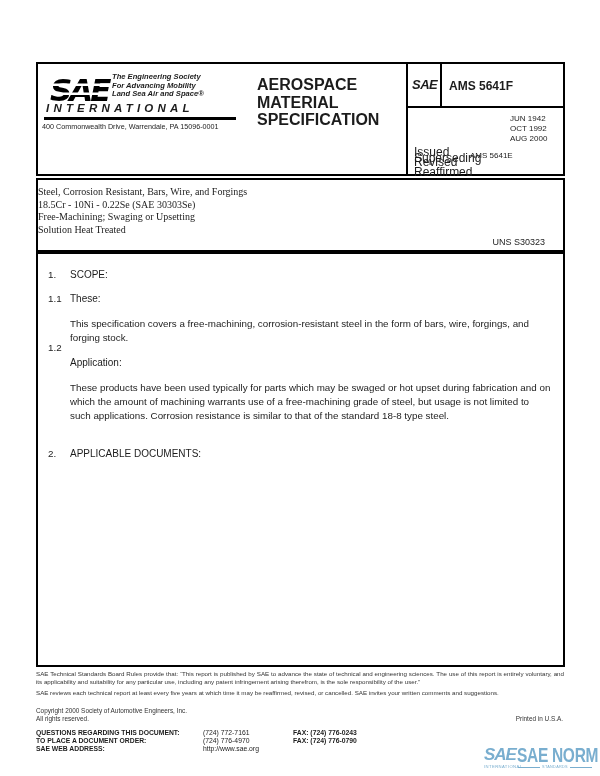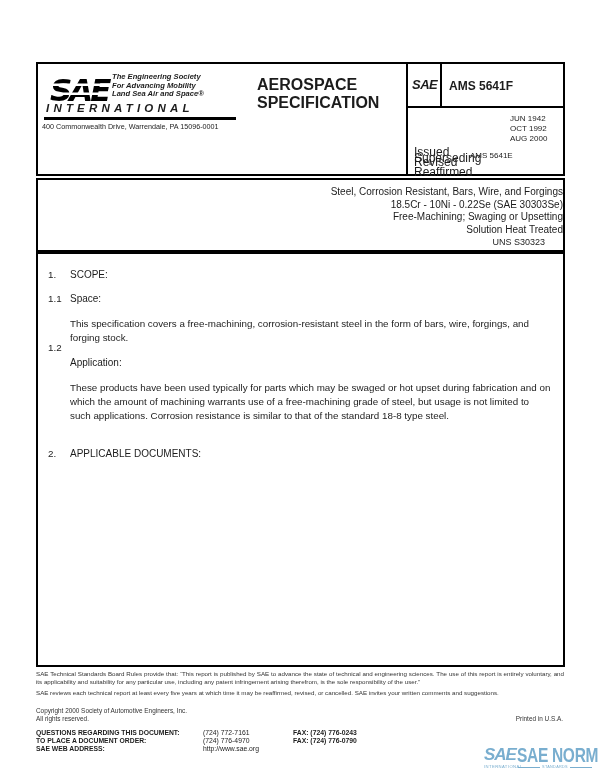--- a/index.html
+++ b/index.html
@@ -18,21 +18,21 @@
   #hdr-vline2{left:402px;top:0;width:2px;height:43px;background:#000;}
   #hdr-hline{left:368px;top:42px;width:157px;height:2px;background:#000;}
   #sae-small{left:374px;top:13px;font-size:13px;font-weight:bold;font-style:italic;letter-spacing:-0.5px;}
   #doc-number{left:411px;top:15px;font-size:12px;font-weight:bold;white-space:nowrap;}
   .rev-label{left:376px;font-size:12px;white-space:nowrap;margin-top:31px;}
   .rev-value{left:432px;font-size:8px;white-space:nowrap;margin-left:40px;}
   #superseding{left:376px;top:87px;font-size:12px;white-space:nowrap;}
   #superseding-val{left:432px;top:87px;font-size:8px;white-space:nowrap;}
   
   #title-box{left:36px;top:178px;width:525px;height:70px;border:2px solid #000;}
-  #title-lines{left:0;top:6px;width:525px;text-align:right;font-size:10px;line-height:12.6px;}
+  #title-lines{left:0;top:6px;width:525px;text-align:left;font-size:10px;line-height:12.6px;font-family:Liberation Serif, serif;}
   #uns{right:18px;bottom:3px;font-size:9px;}
   
   #main-box{left:36px;top:252px;width:525px;height:411px;border:2px solid #000;}
   .sec-num{left:10px;font-size:9.8px;white-space:nowrap;}
   .sec-title{left:32px;font-size:10px;white-space:nowrap;}
   .para{left:32px;width:482px;font-size:9.8px;line-height:14.2px;text-align:left;}
   
   .fineprint{left:36px;width:528px;font-size:6.2px;line-height:7.6px;text-align:justify;color:#333;}
   #copyright{left:36px;top:707px;font-size:6.4px;color:#333;}
   #rights{left:36px;top:715px;font-size:6.4px;color:#333;}
@@ -68,20 +68,21 @@
       <div>For Advancing Mobility</div>
       <div>Land Sea Air and Space®</div>
     </div>
 
     <div id="intl" class="abs">INTERNATIONAL</div>
     <div id="intl-underline" class="abs"></div>
     <div id="hdr-address" class="abs">400 Commonwealth Drive, Warrendale, PA 15096-0001</div>
 
     <div id="doc-type" class="abs">
       <div>AEROSPACE</div>
+      <div>MATERIAL</div>
       <div>SPECIFICATION</div>
     </div>
 
     <div id="hdr-vline" class="abs"></div>
     <div id="hdr-vline2" class="abs"></div>
     <div id="hdr-hline" class="abs"></div>
 
     <div id="sae-small" class="abs">SAE</div>
     <div id="doc-number" class="abs">AMS 5641F</div>
 
@@ -105,21 +106,21 @@
     </div>
     <div id="uns" class="abs">UNS S30323</div>
   </div>
 
   <div id="main-box" class="abs">
 
     <div class="abs sec-num" style="top:15px">1.</div>
     <div class="abs sec-title" style="top:15px">SCOPE:</div>
 
     <div class="abs sec-num" style="top:39px">1.1</div>
-    <div class="abs sec-title" style="top:39px">Space:</div>
+    <div class="abs sec-title" style="top:39px">These:</div>
 
     <div class="abs para" style="top:63px">This specification covers a free-machining, corrosion-resistant steel in the form of bars, wire, forgings, and forging stock.</div>
 
     <div class="abs sec-num" style="top:88px">1.2</div>
     <div class="abs sec-title" style="top:103px">Application:</div>
 
     <div class="abs para" style="top:127px">These products have been used typically for parts which may be swaged or hot upset during fabrication and on which the amount of machining warrants use of a free-machining grade of steel, but usage is not limited to such applications.  Corrosion resistance is similar to that of the standard 18-8 type steel.</div>
 
     <div class="abs sec-num" style="top:194px">2.</div>
     <div class="abs sec-title" style="top:194px">APPLICABLE DOCUMENTS:</div>

